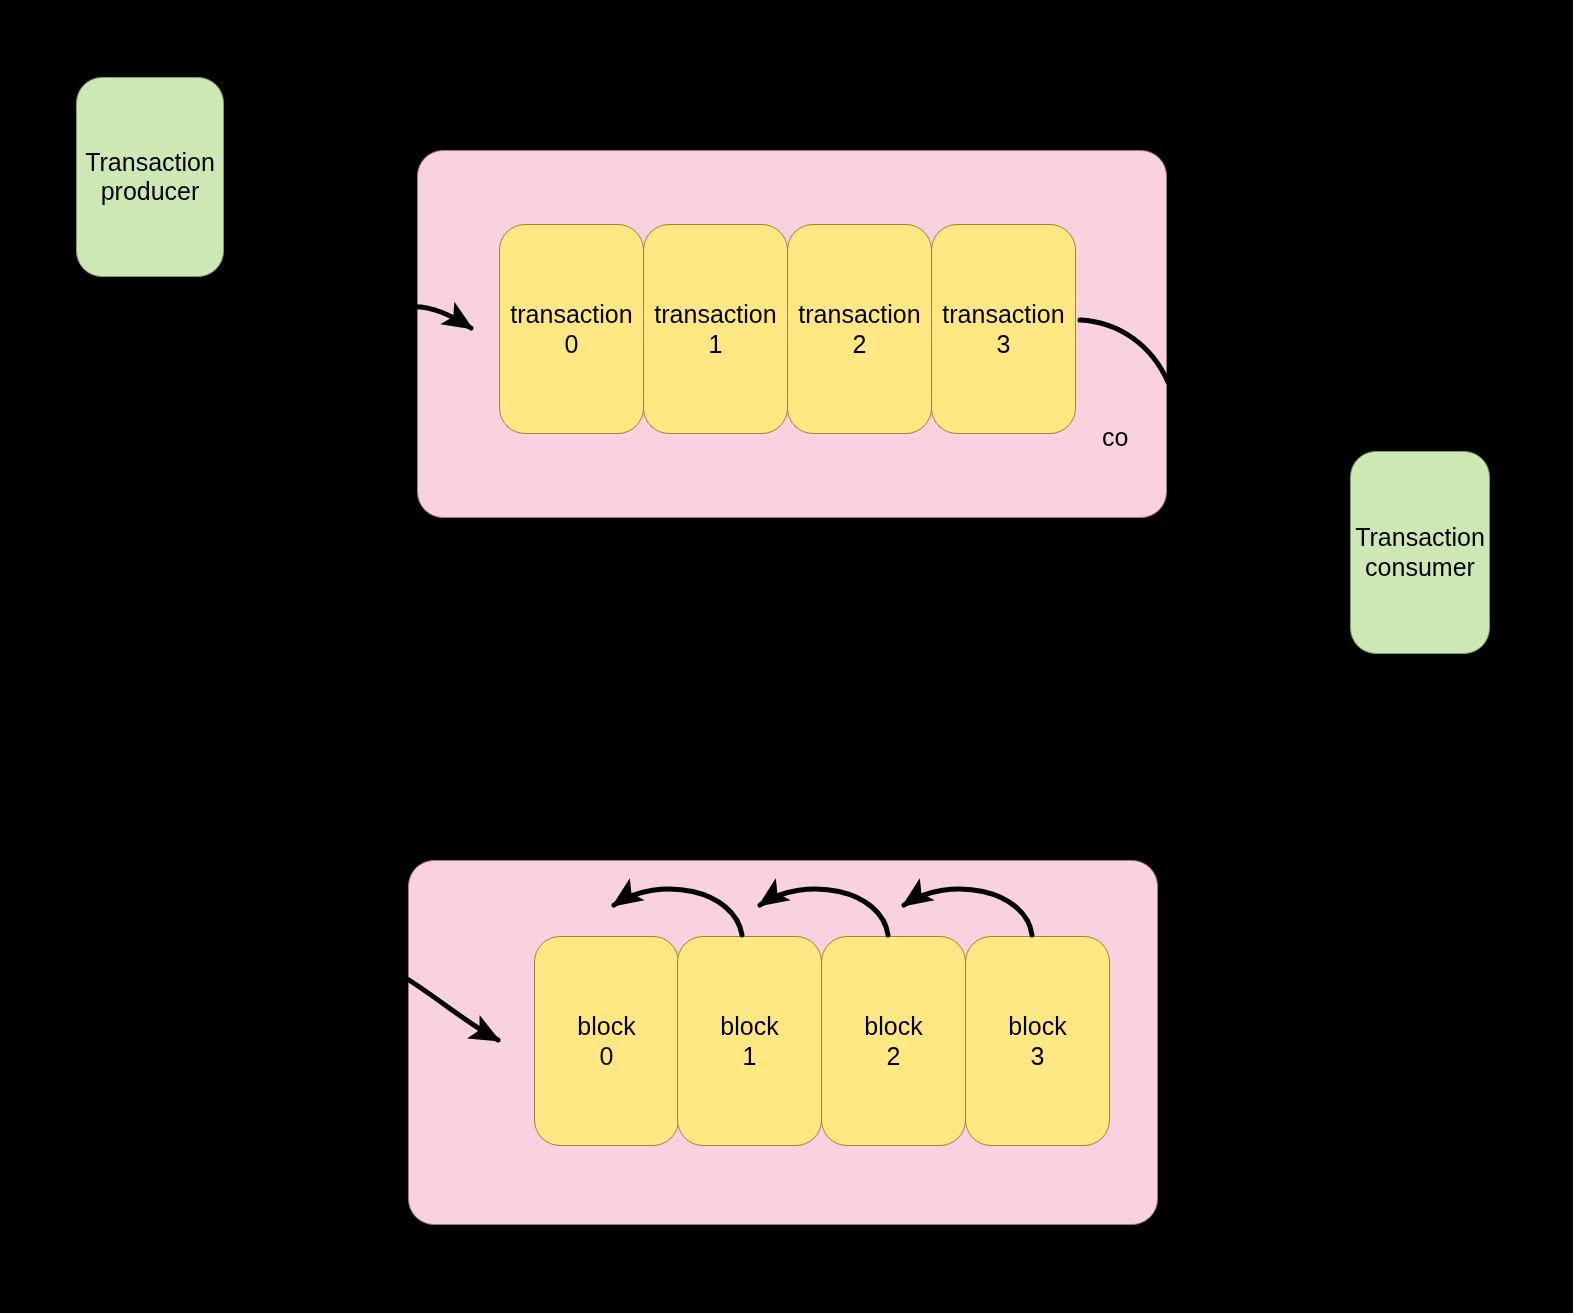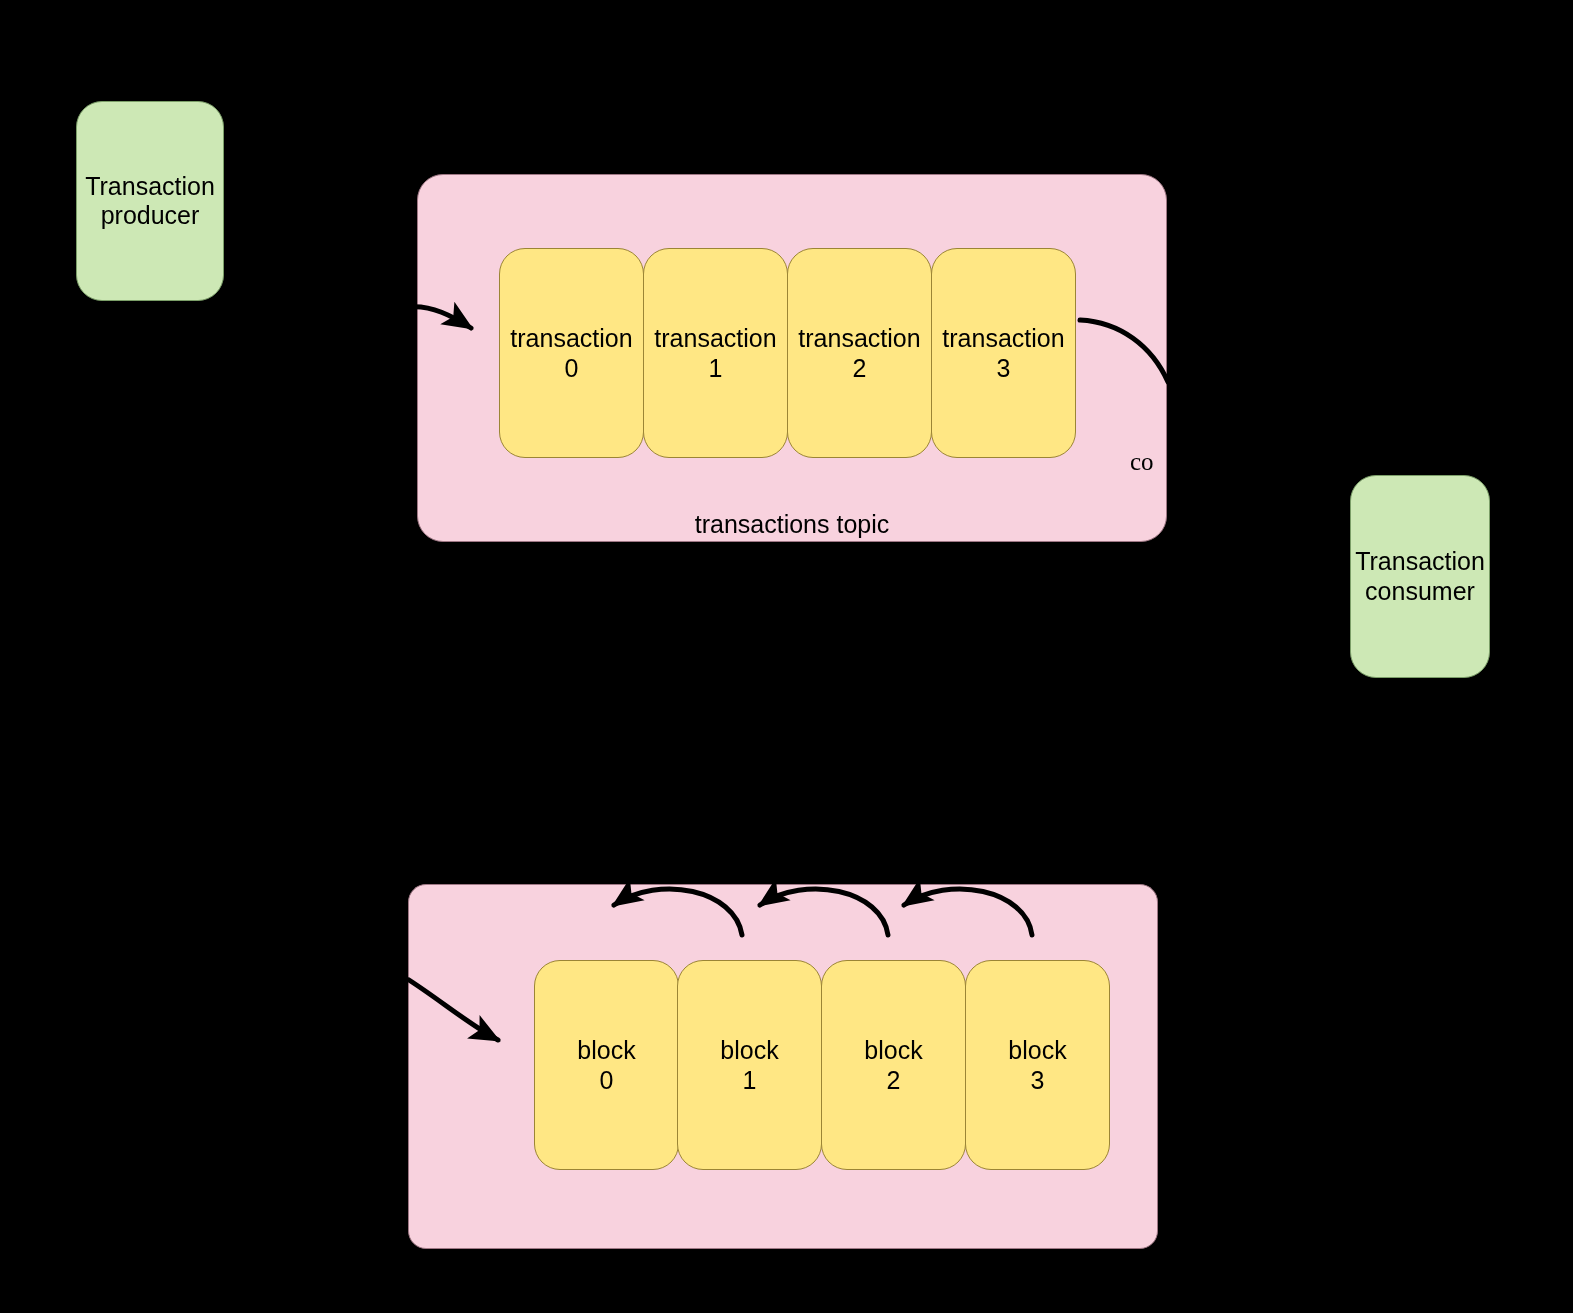--- a/index.html
+++ b/index.html
@@ -19,21 +19,20 @@
   
   .node {
     position: absolute;
     box-sizing: border-box;
     display: flex;
     align-items: center;
     justify-content: center;
     text-align: center;
     color: #000000;
     line-height: 1.18;
-    margin-top: 24px;
   }
 
   .actor-box {
     background: #CDE8B5;
     border: 1px solid #7B9E68;
     border-radius: 26px;
     font-size: 25px;
   }
 
   .topic-box {
@@ -116,31 +115,30 @@
     <div class="item-box" style="left:369px; top:73px; width:145px; height:210px; flex-direction:column;">
       <span>transaction</span>
       <span>2</span>
     </div>
 
     <div class="item-box" style="left:513px; top:73px; width:145px; height:210px; flex-direction:column;">
       <span>transaction</span>
       <span>3</span>
     </div>
 
-    <div class="topic-label" style="top:335px;">transactions topic</div>
 
-    <div class="edge-label" style="left:712px; top:272px;font-family:Liberation Serif, serif;">co</div>
+    <div class="edge-label" style="left:684px; top:272px;">co</div>
   </div>
 
   <div class="node actor-box" style="left:1350px; top:451px; width:140px; height:203px; flex-direction:column;">
     <span>Transaction</span>
     <span>consumer</span>
   </div>
 
-  <div class="node topic-box" style="left:408px; top:860px; width:750px; height:365px;border-radius:18px;">
+  <div class="node topic-box" style="left:408px; top:860px; width:750px; height:365px;">
 
     <div class="item-box" style="left:125px; top:75px; width:145px; height:210px; flex-direction:column;">
       <span>block</span>
       <span>0</span>
     </div>
 
     <div class="item-box" style="left:268px; top:75px; width:145px; height:210px; flex-direction:column;">
       <span>block</span>
       <span>1</span>
     </div>

